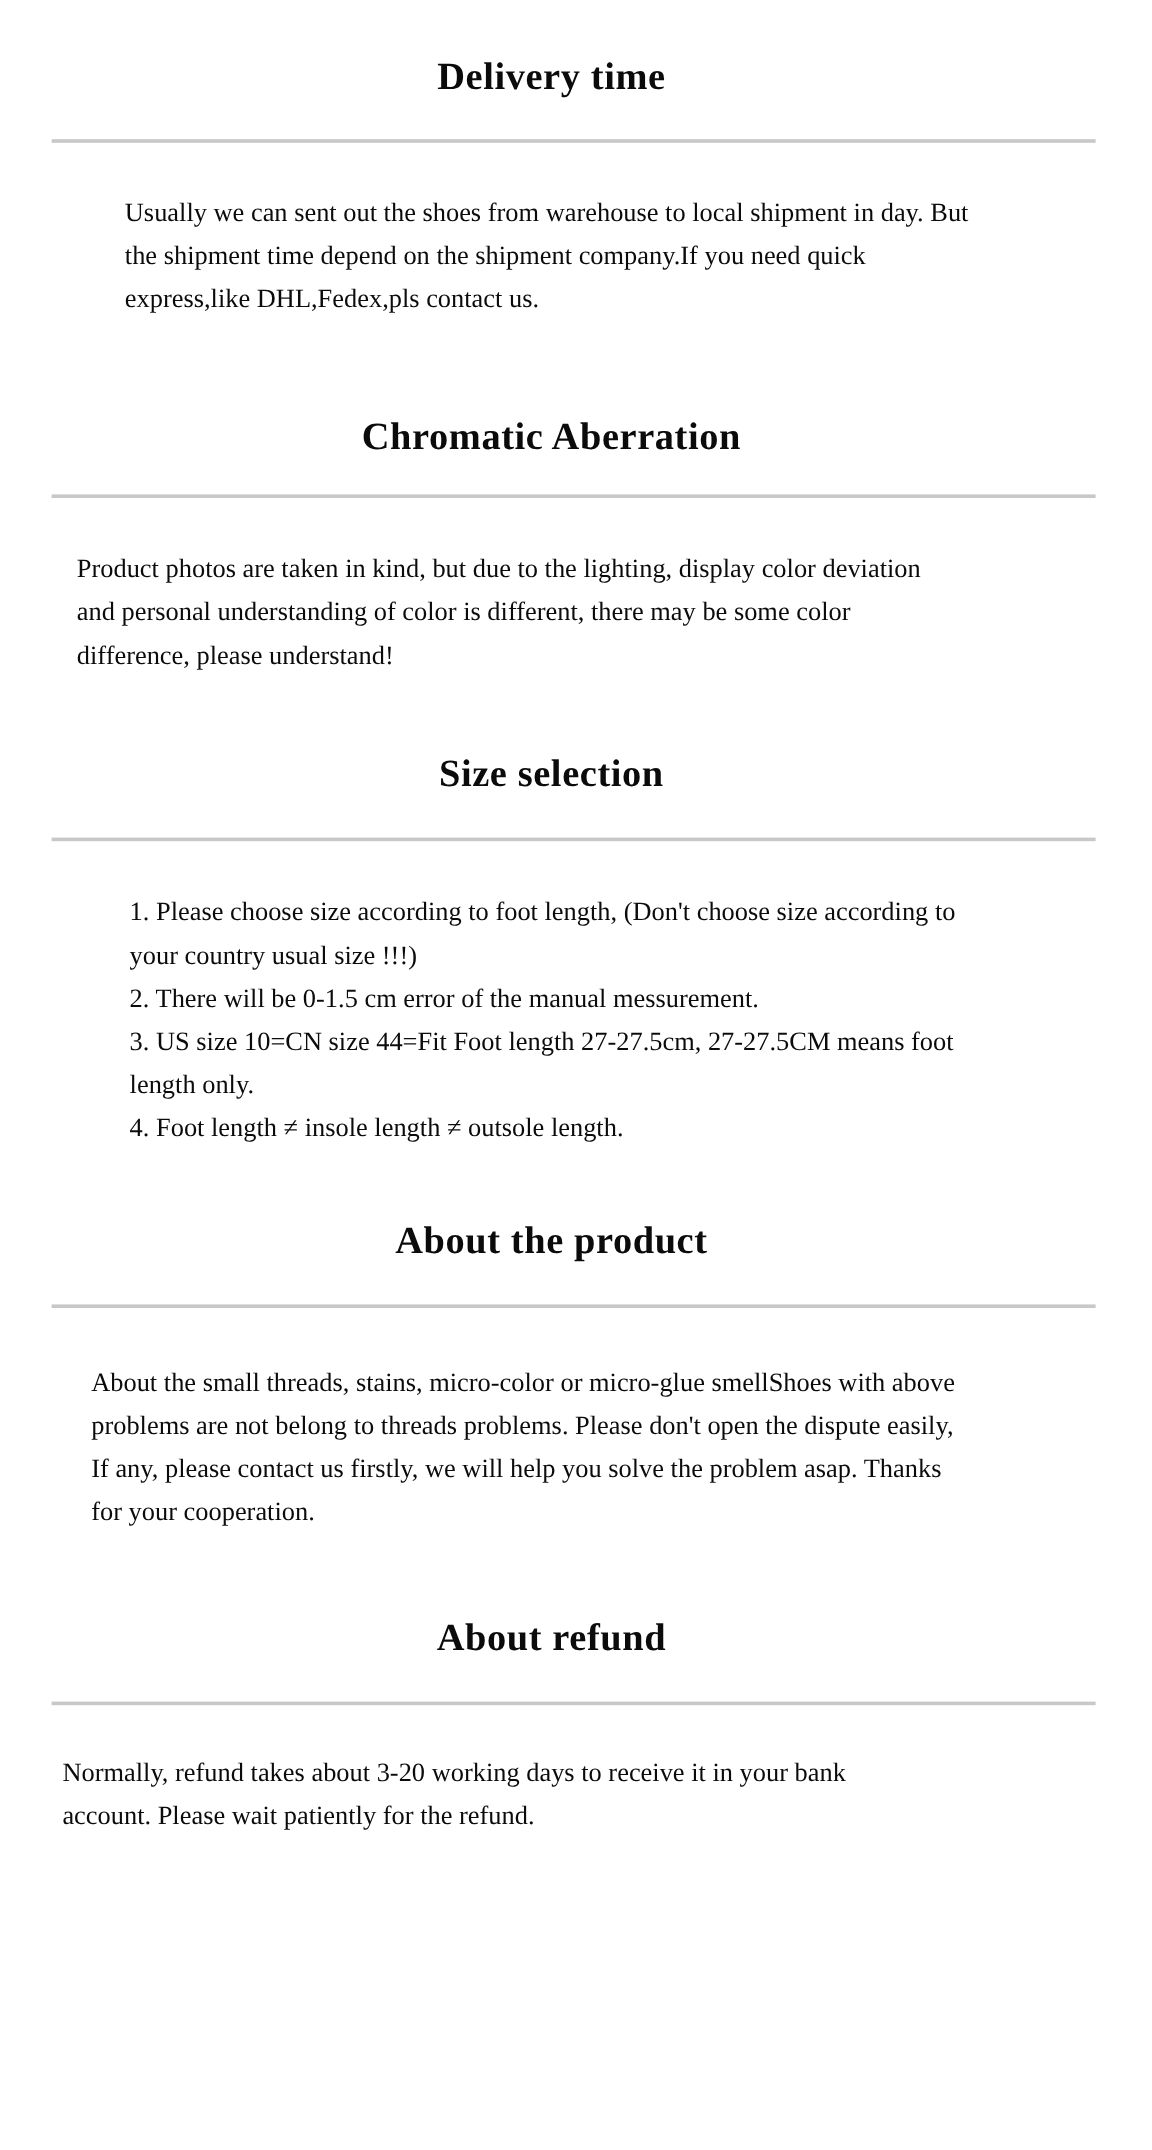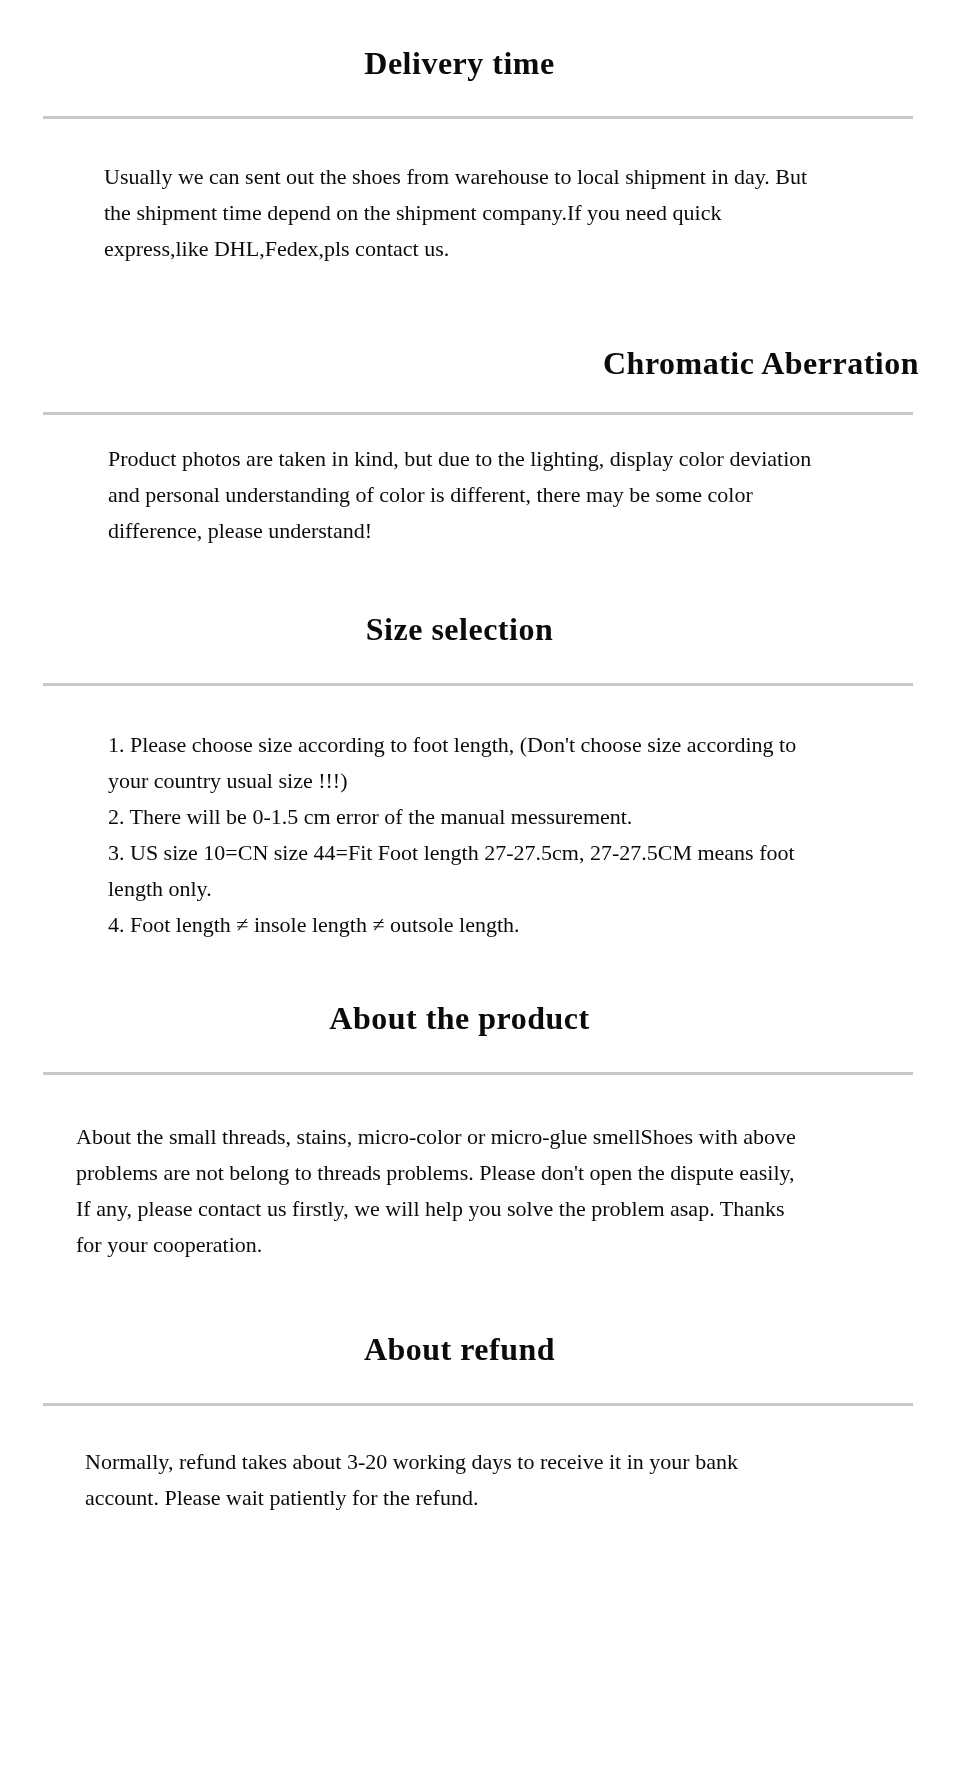--- a/index.html
+++ b/index.html
@@ -39,35 +39,35 @@
 
   
   .s1 .section-heading { margin-top: 43px; }
   .s1 .divider         { margin-top: 33px; }
   .s1 .section-text    { margin-top: 40px; padding-left: 104px; }
 
   .s2 .section-heading { margin-top: 78px; }
   .s2 .divider         { margin-top: 34px; }
   .s2 .section-text    { margin-top: 32px; text-align: center; }
 
-  .s3 .section-heading { margin-top: 76px; text-align: right; }
+  .s3 .section-heading { margin-top: 76px; }
   .s3 .divider         { margin-top: 29px; }
-  .s3 .section-text    { margin-top: 26px; padding-left: 108px; }
+  .s3 .section-text    { margin-top: 41px; padding-left: 64px; }
 
   .s4 .section-heading { margin-top: 60px; }
   .s4 .divider         { margin-top: 34px; }
   .s4 .section-text    { margin-top: 41px; padding-left: 108px; }
 
   .s5 .section-heading { margin-top: 55px; }
   .s5 .divider         { margin-top: 34px; }
   .s5 .section-text    { margin-top: 44px; padding-left: 76px; }
 
   .s6 .section-heading { margin-top: 66px; }
   .s6 .divider         { margin-top: 34px; }
-  .s6 .section-text    { margin-top: 38px; padding-left: 52px; margin-left: 33px; }
+  .s6 .section-text    { margin-top: 38px; padding-left: 52px; }
 </style>
 </head>
 <body>
 
 <div class="page">
 
   <div class="section s1">
     <h2 class="section-heading">Delivery time</h2>
     <div class="divider"></div>
     <div class="section-text">

